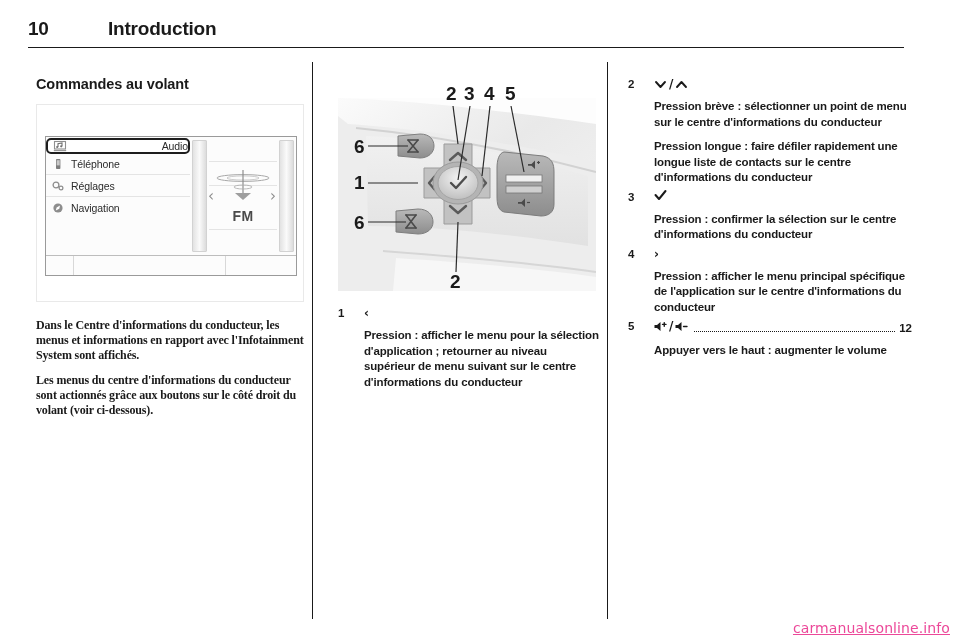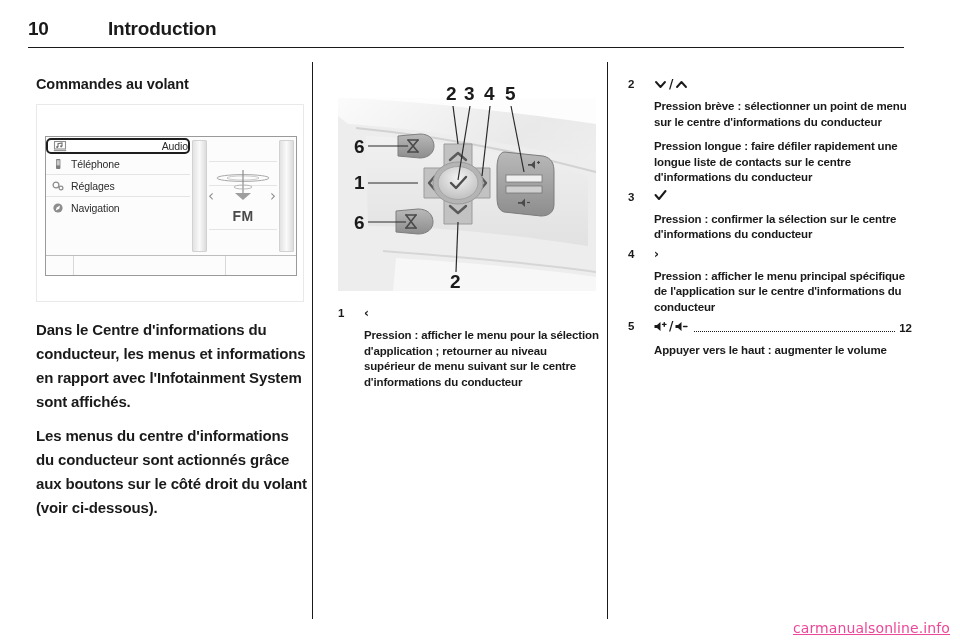--- a/index.html
+++ b/index.html
@@ -160,26 +160,27 @@
   .screen-footbar span {
     border-right: 1px solid #d8d8d8;
     height: 100%;
   }
   .fb-a { width: 28px; }
   .fb-b { flex: 1; }
   .fb-c { width: 70px; border-right: none !important; }
 
   
   .body-p {
-    font-size: 15px;
+    font-size: 12px;
     font-weight: bold;
     color: #1a1a1a;
-    line-height: 24px;
+    line-height: 15px;
     letter-spacing: -0.15px;
     margin-bottom: 10px;
+    font-family: Liberation Serif, serif;
   }
 
   
   .fig-wheel {
     width: 258px; height: 215px;
     margin-bottom: 14px;
     position: relative;
   }
   .fig-wheel svg { display: block; }
 

